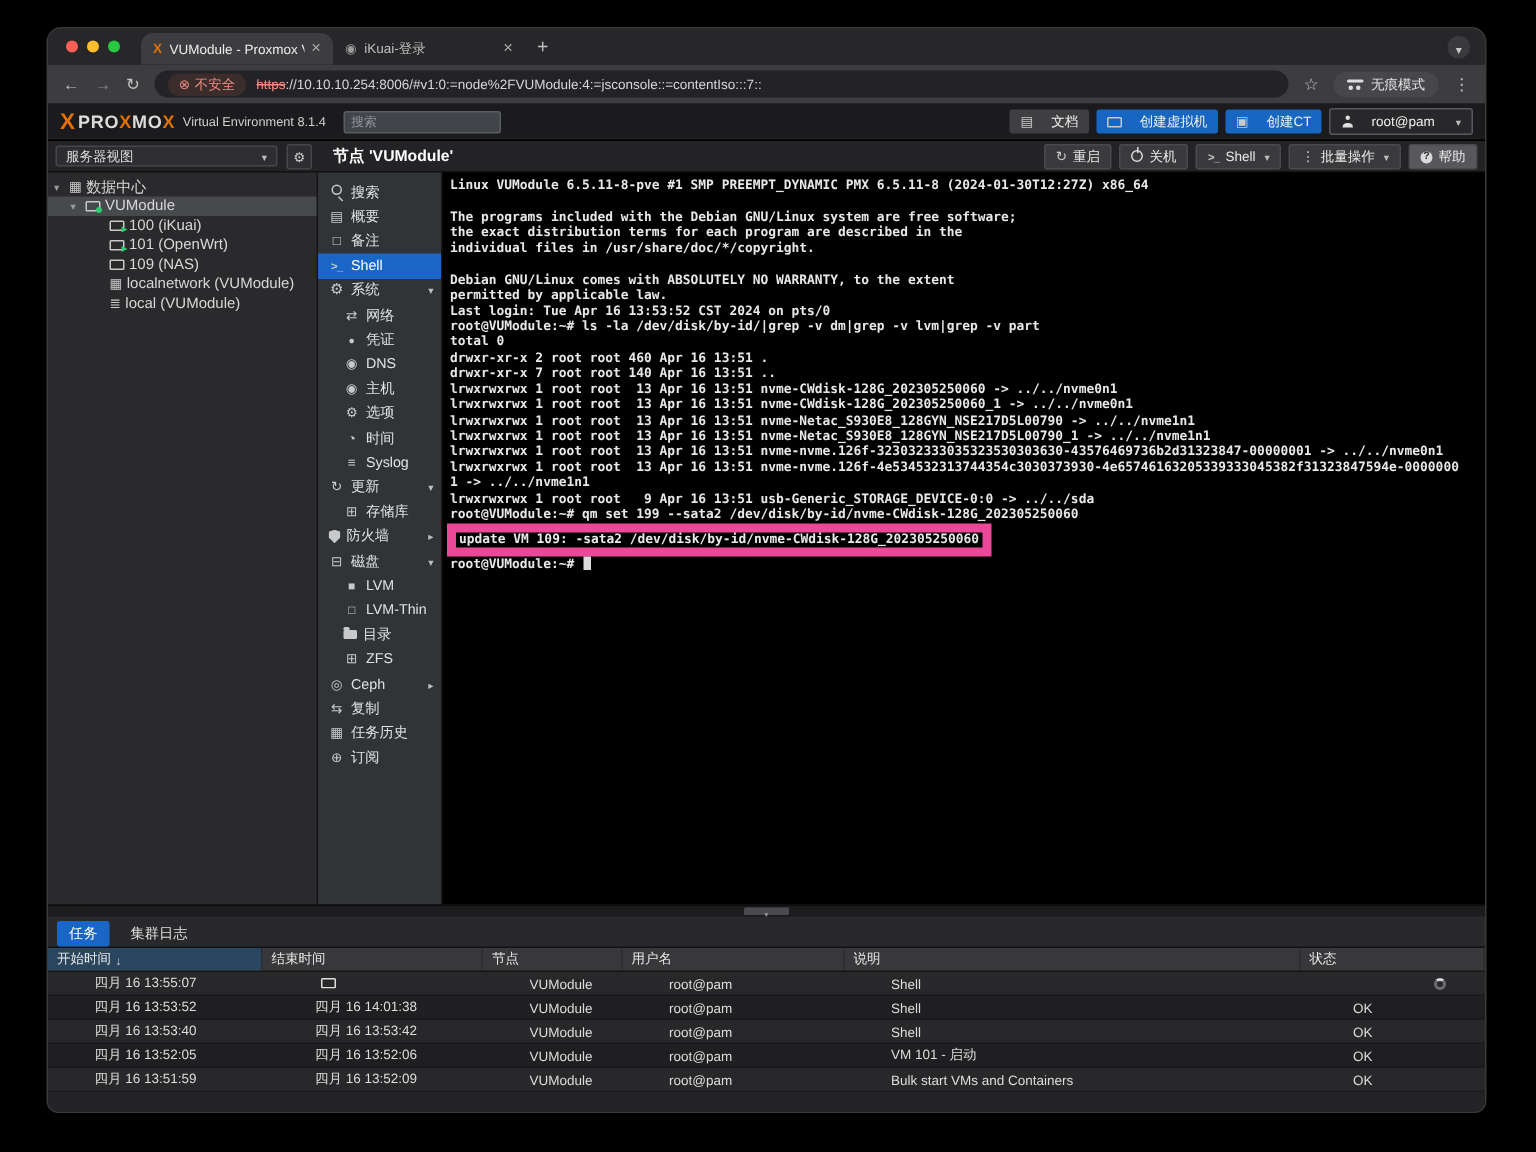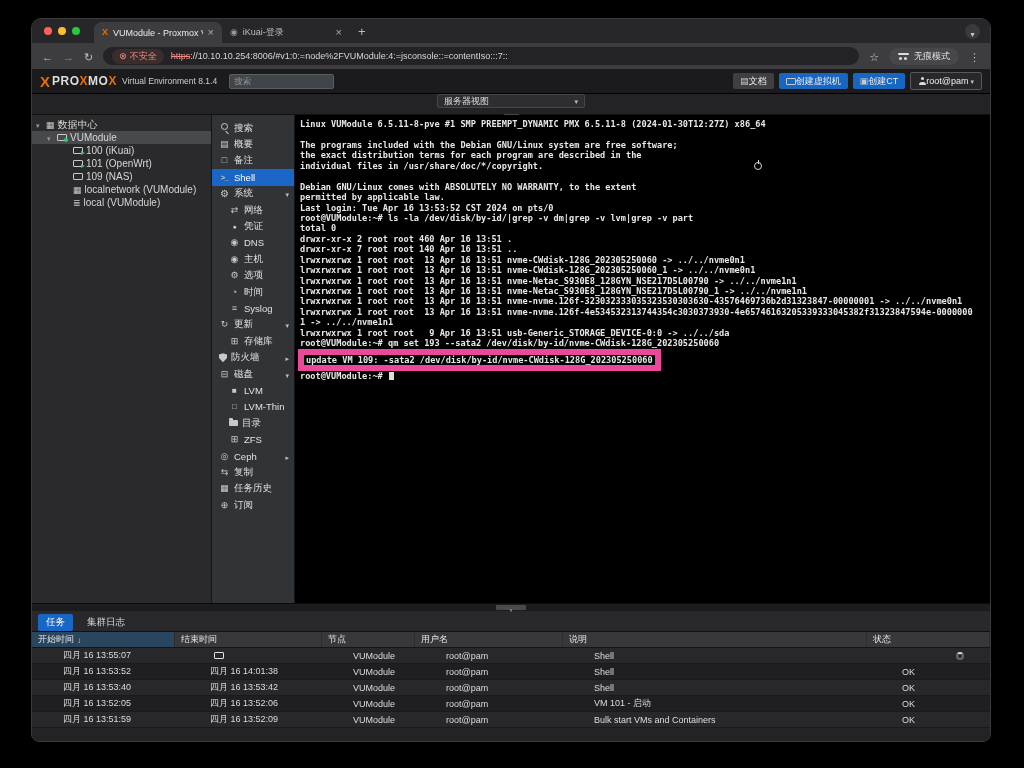--- a/index.html
+++ b/index.html
@@ -49,34 +49,34 @@
   
   .pve-top{height:24px;background:#1b1b1d;display:flex;align-items:center;padding:0 8px;border-bottom:1px solid #000;}
   .logo-x{color:#e57000;font-weight:700;font-size:15px;margin-right:2px;}
   .logo-word{font-weight:700;font-size:12px;letter-spacing:.5px;color:#dcdcdc;}
   .logo-word .x{color:#e57000;}
   .pve-sub-title{font-size:8.5px;color:#cfcfcf;margin-left:5px;}
   .pve-search{width:95px;height:13px;background:#414549;border:1px solid #5a5e62;border-radius:2px;
               font-size:8.5px;color:#ddd;padding:0 4px;margin-left:12px;font-family:"Liberation Sans",sans-serif;}
   .pve-search::placeholder{color:#909498;}
   .pve-right{margin-left:auto;display:flex;align-items:center;gap:5px;}
-  .pbtn{height:16px;display:flex;align-items:center;gap:0;padding:0 7px;border-radius:2px;
+  .pbtn{height:16px;display:flex;align-items:center;gap:12px;padding:0 7px;border-radius:2px;
         font-size:9px;color:#efefef;background:#3f3f42;}
   .pbtn.blue{background:#1766c2;}
   .pbtn.user{background:#28282b;border:1px solid #55585c;}
   .ico.doc-book::before{content:"▤";font-size:9px;}
   .ico.monitor-small,.ico.console-monitor,.ico.node-monitor,.ico.vm-running,.ico.vm-stopped{
       width:10px;height:7px;border:1px solid #c9c9c9;border-radius:1px;position:relative;box-sizing:border-box;}
   .ico.cube::before{content:"▣";font-size:9px;}
   .ico.person{width:8px;height:8px;position:relative;}
   .ico.person::before{content:"";position:absolute;top:0;left:2.5px;width:3px;height:3px;border-radius:50%;background:#ddd;}
   .ico.person::after{content:"";position:absolute;bottom:0;left:0.5px;width:7px;height:3.5px;border-radius:3px 3px 0 0;background:#ddd;}
 
   
-  .pve-sub{height:20px;background:#232326;display:flex;align-items:center;padding:0 5px;gap:6px;border-bottom:1px solid #111;flex-direction:column;}
+  .pve-sub{height:20px;background:#232326;display:flex;align-items:center;padding:0 5px;gap:6px;border-bottom:1px solid #111;}
   .viewsel{width:148px;height:14px;background:#2e2e31;border:1px solid #47474a;border-radius:2px;display:flex;
            align-items:center;font-size:9px;color:#dcdcdc;padding:0 6px;box-sizing:border-box;}
   .viewsel .caretend{margin-left:auto;}
   .gearbtn{width:15px;height:15px;background:#2e2e31;border:1px solid #47474a;border-radius:2px;
            display:flex;align-items:center;justify-content:center;}
   .ico.gear::before{content:"⚙";font-size:9px;}
   .node-title{font-size:10.5px;color:#fff;margin-left:8px;font-weight:600;}
   .sub-right{margin-left:auto;display:flex;align-items:center;gap:5px;}
   .sbtn{height:15px;display:flex;align-items:center;gap:4px;padding:0 7px;border-radius:2px;
         background:#3a3a3d;border:1px solid #4a4a4e;font-size:9px;color:#e8e8e8;}
@@ -510,21 +510,21 @@
           <div class="tline">lrwxrwxrwx 1 root root  13 Apr 16 13:51 nvme-Netac_S930E8_128GYN_NSE217D5L00790_1 -&gt; ../../nvme1n1</div>
 
           <div class="tline">lrwxrwxrwx 1 root root  13 Apr 16 13:51 nvme-nvme.126f-323032333035323530303630-43576469736b2d31323847-00000001 -&gt; ../../nvme0n1</div>
 
           <div class="tline">lrwxrwxrwx 1 root root  13 Apr 16 13:51 nvme-nvme.126f-4e534532313744354c3030373930-4e65746163205339333045382f31323847594e-0000000</div>
 
           <div class="tline">1 -&gt; ../../nvme1n1</div>
 
           <div class="tline">lrwxrwxrwx 1 root root   9 Apr 16 13:51 usb-Generic_STORAGE_DEVICE-0:0 -&gt; ../../sda</div>
 
-          <div class="tline">root@VUModule:~# qm set 193 --sata2 /dev/disk/by-id/nvme-CWdisk-128G_202305250060</div>
+          <div class="tline">root@VUModule:~# qm set 199 --sata2 /dev/disk/by-id/nvme-CWdisk-128G_202305250060</div>
 
           <div class="tline boxed">update VM 109: -sata2 /dev/disk/by-id/nvme-CWdisk-128G_202305250060</div>
 
           <div class="tline cursor">root@VUModule:~# </div>
         </div>
     </div>
 
     <div class="splitter">
       <div class="split-handle"></div>
     </div>

